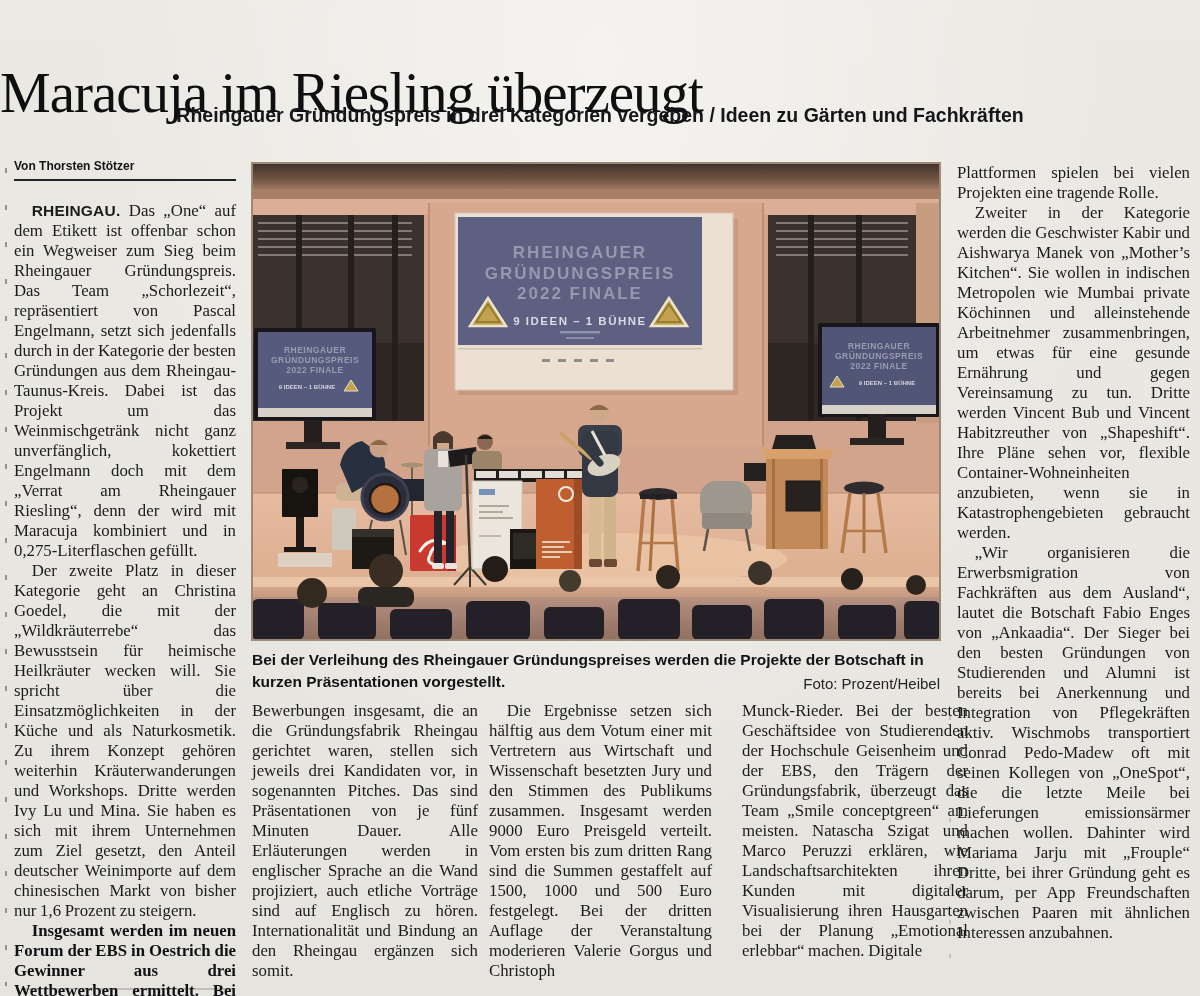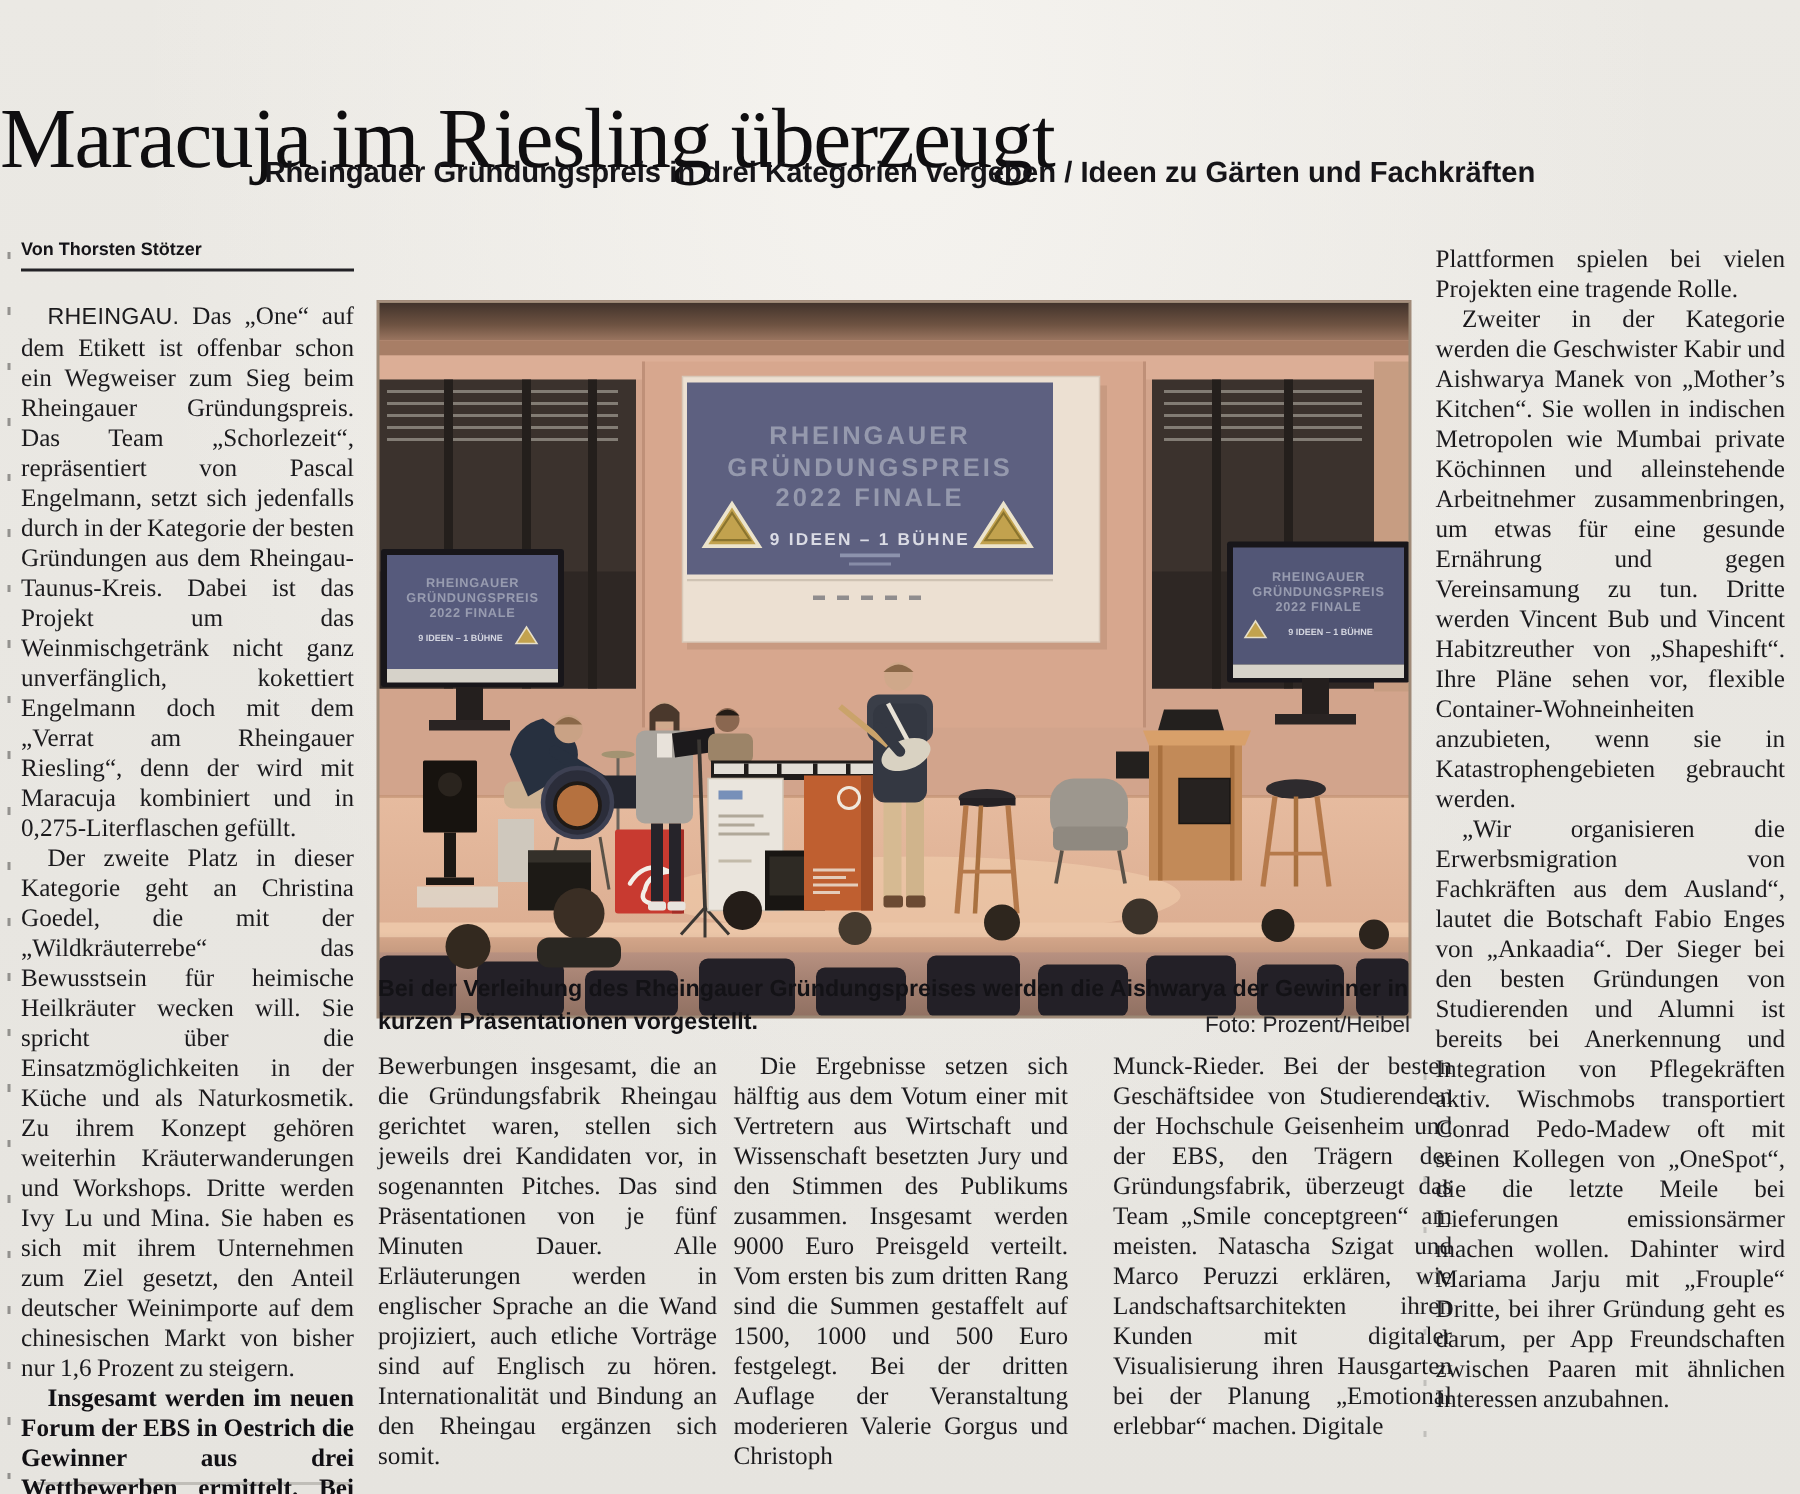--- a/index.html
+++ b/index.html
@@ -28,29 +28,29 @@
     padding-bottom:6px;border-bottom:2px solid #232226;
   }
   .col{
     position:absolute;text-align:justify;
     font-size:16.8px;line-height:20px;word-spacing:-0.5px;
     color:#1b1a1d;hyphens:auto;-webkit-hyphens:auto;
   }
   .col p{margin:0;}
   .col p.ind{text-indent:1.05em;}
   .col p.boldp{font-weight:700;color:#111014;}
-  .lead-in{font-family:"Liberation Sans","DejaVu Sans",sans-serif;font-weight:400;font-size:15.5px;letter-spacing:.2px;}
+  .lead-in{font-family:"Liberation Sans","DejaVu Sans",sans-serif;font-weight:700;font-size:15.5px;letter-spacing:.2px;}
   .col-left{left:14px;top:201px;width:222px;height:782px;}
   .col-m1{left:252px;top:701px;width:226px;height:295px;}
   .col-m2{left:489px;top:701px;width:223px;height:295px;}
   .col-m3{left:718px;top:701px;width:226px;height:295px;margin-left:24px;}
   .col-right{left:957px;top:163px;width:233px;height:822px;}
   .photo{
     position:absolute;left:252px;top:163px;width:688px;height:477px;
-    background:#d2a48c;outline:1px solid #a08a78;margin-top:38px;
+    background:#d2a48c;outline:1px solid #a08a78;
   }
   .photo svg{display:block;}
   .caption{
     position:relative;position:absolute;left:252px;top:649px;width:688px;height:48px;
     font-family:"Liberation Sans","DejaVu Sans",sans-serif;
     font-size:15.5px;line-height:22px;font-weight:700;color:#131216;
     text-align:left;
   }
   .caption .credit{
     position:absolute;right:0;bottom:2px;font-weight:400;font-size:15px;color:#232226;
@@ -380,21 +380,21 @@
     <circle cx="600" cy="416" r="11" fill="#27211b"></circle>
     <circle cx="60" cy="430" r="15" fill="#33291f"></circle>
     <circle cx="664" cy="422" r="10" fill="#2c241d"></circle>
   </g>
 
   <rect x="0.5" y="0.5" width="687" height="476" fill="none" stroke="#9b8874"></rect>
 </svg>
 </div>
 
 <div class="caption">
-  <span>Bei der Verleihung des Rheingauer Gründungspreises werden die Aishwarya der Gewinner in kurzen Präsentationen vorgestellt.</span>
+  <span>Bei der Verleihung des Rheingauer Gründungspreises werden die Projekte der Botschaft in kurzen Präsentationen vorgestellt.</span>
   <span class="credit">Foto: Prozent/Heibel</span>
 </div>
 
 <div class="col col-m1">
   <p>Bewerbungen insgesamt, die an die Gründungsfabrik Rheingau gerichtet waren, stellen sich jeweils drei Kandidaten vor, in sogenannten Pitches. Das sind Präsentationen von je fünf Minuten Dauer. Alle Erläuterungen werden in englischer Sprache an die Wand projiziert, auch etliche Vorträge sind auf Englisch zu hören. Internationalität und Bindung an den Rheingau ergänzen sich somit.</p>
 </div>
 <div class="col col-m2">
   <p class="ind">Die Ergebnisse setzen sich hälftig aus dem Votum einer mit Vertretern aus Wirtschaft und Wissenschaft besetzten Jury und den Stimmen des Publikums zusammen. Insgesamt werden 9000 Euro Preisgeld verteilt. Vom ersten bis zum dritten Rang sind die Summen gestaffelt auf 1500, 1000 und 500 Euro festgelegt. Bei der dritten Auflage der Veranstaltung moderieren Valerie Gorgus und Christoph</p>
 </div>
 <div class="col col-m3">

